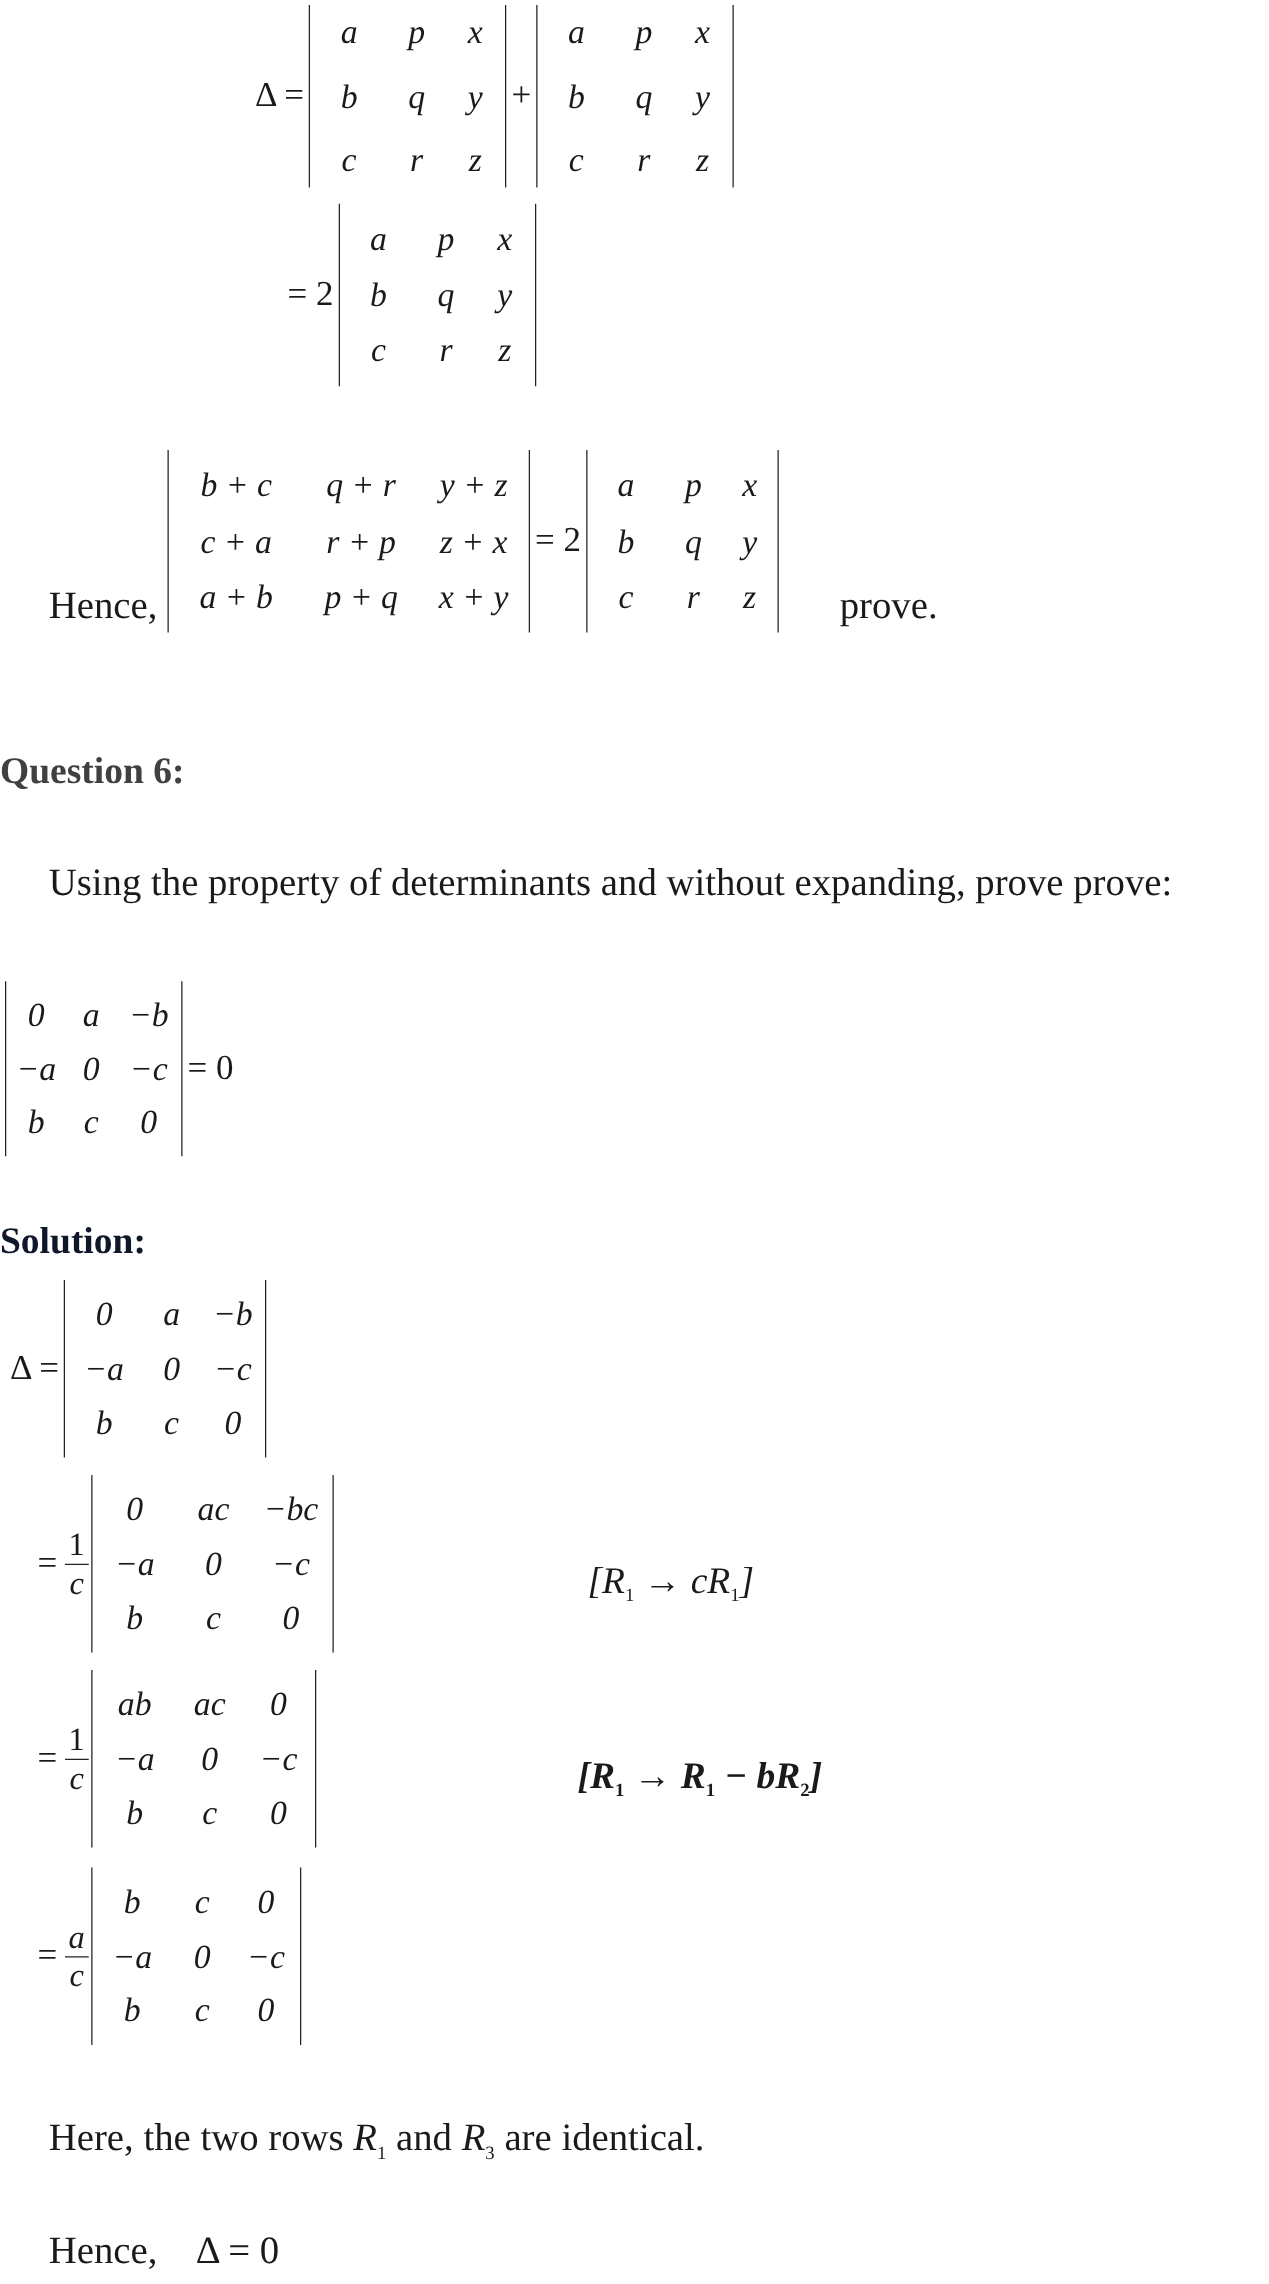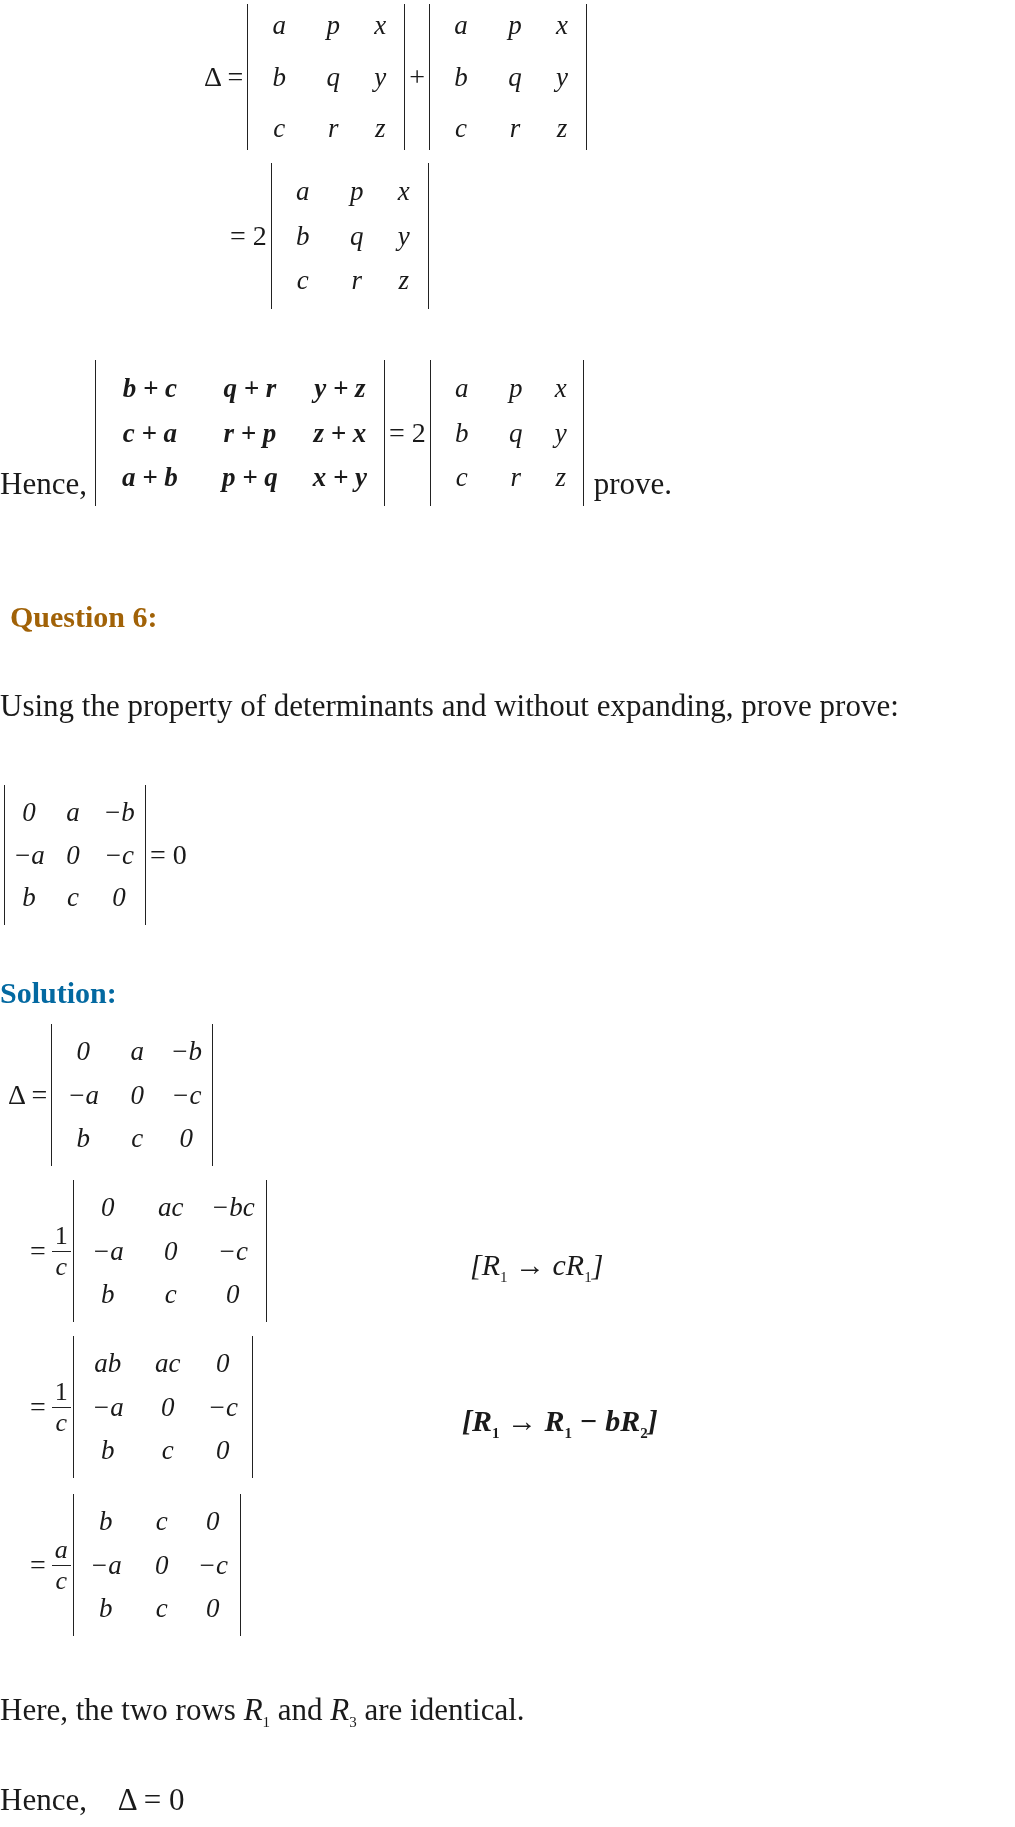--- a/index.html
+++ b/index.html
@@ -1,22 +1,22 @@
 <!DOCTYPE html>
 <html><head>
 <meta charset="utf-8">
 <style>
   html, body { margin:0; padding:0; background:#ffffff; }
   body { width:1015px; height:1827px; position:relative; overflow:hidden;
          font-family:"Liberation Serif","DejaVu Serif",serif; color:#1a1a1a; }
   .abs { position:absolute; }
-  .txt { font-size:31px; line-height:36px; white-space:nowrap; }
+  .txt { font-size:31px; line-height:36px; white-space:nowrap;padding-left:39px; }
   .heading { font-size:30px; font-weight:bold; }
-  .q-heading { color:#a16207;margin-left:10px; }
-  .s-heading { color:#0369a1; }
+  .q-heading { color:#404040; }
+  .s-heading { color:#0f172a; }
   .det { display:inline-grid; border-left:1.5px solid #222; border-right:1.5px solid #222;
          padding:0 4px; vertical-align:middle; font-style:italic; font-size:27px; }
   .det span { text-align:center; }
   .row { display:flex; align-items:center; }
   .op { font-size:28px; padding:0 4px; }
   .frac { display:inline-flex; flex-direction:column; align-items:center; font-size:26px; font-style:italic; margin:0 2px; }
   .frac .num { border-bottom:1.5px solid #222; padding:0 3px; line-height:30px; }
   .frac .den { line-height:30px; }
   .frac .num.up { font-style:normal; }
   .note { font-size:30px; font-style:italic; white-space:nowrap;margin-top:16px; }
@@ -63,21 +63,21 @@
       <span>q</span>
       <span>y</span>
       <span>c</span>
       <span>r</span>
       <span>z</span>
     </div>
 </div>
 
 <div class="abs row" style="left:0px; top:360px;">
   <span class="txt" style="align-self:flex-end; margin-bottom:4px; margin-right:8px;">Hence,</span>
-  <div class="det" style="grid-template-columns:100px 100px 80px; height:146px; align-content:space-evenly;font-weight:bold;">
+  <div class="det" style="grid-template-columns:100px 100px 80px; height:146px; align-content:space-evenly;">
       <span>b + c</span>
       <span>q + r</span>
       <span>y + z</span>
       <span>c + a</span>
       <span>r + p</span>
       <span>z + x</span>
       <span>a + b</span>
       <span>p + q</span>
       <span>x + y</span>
     </div>

